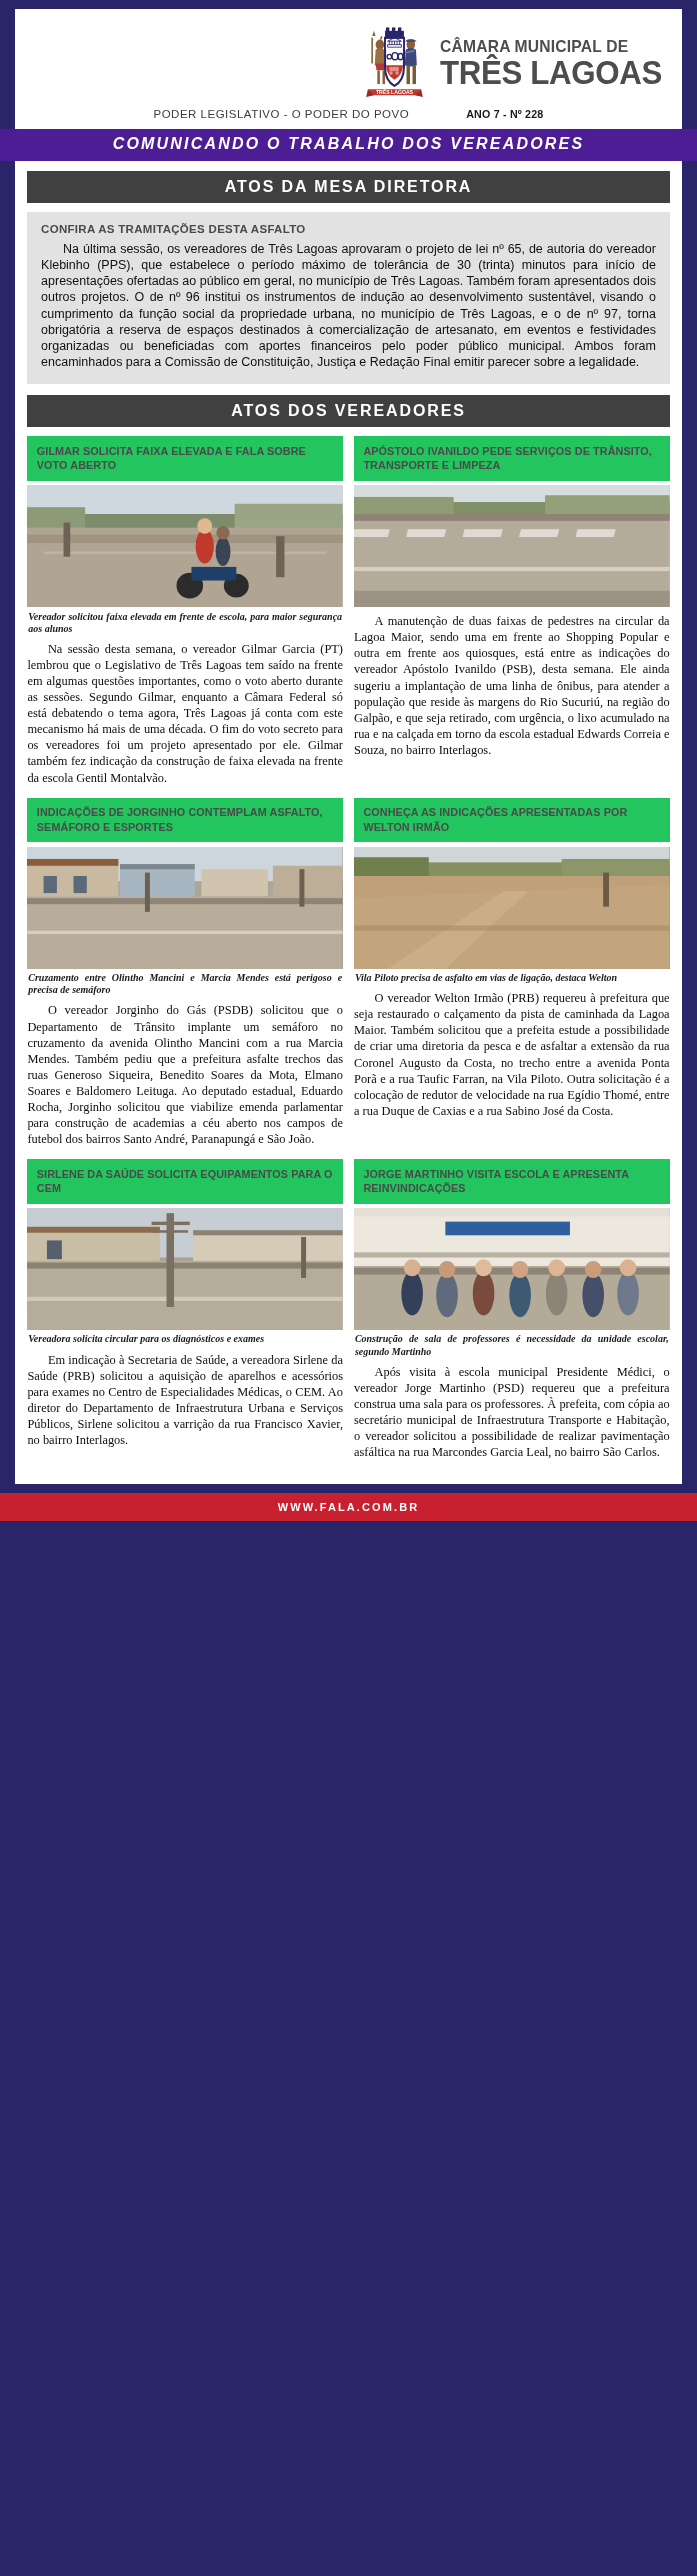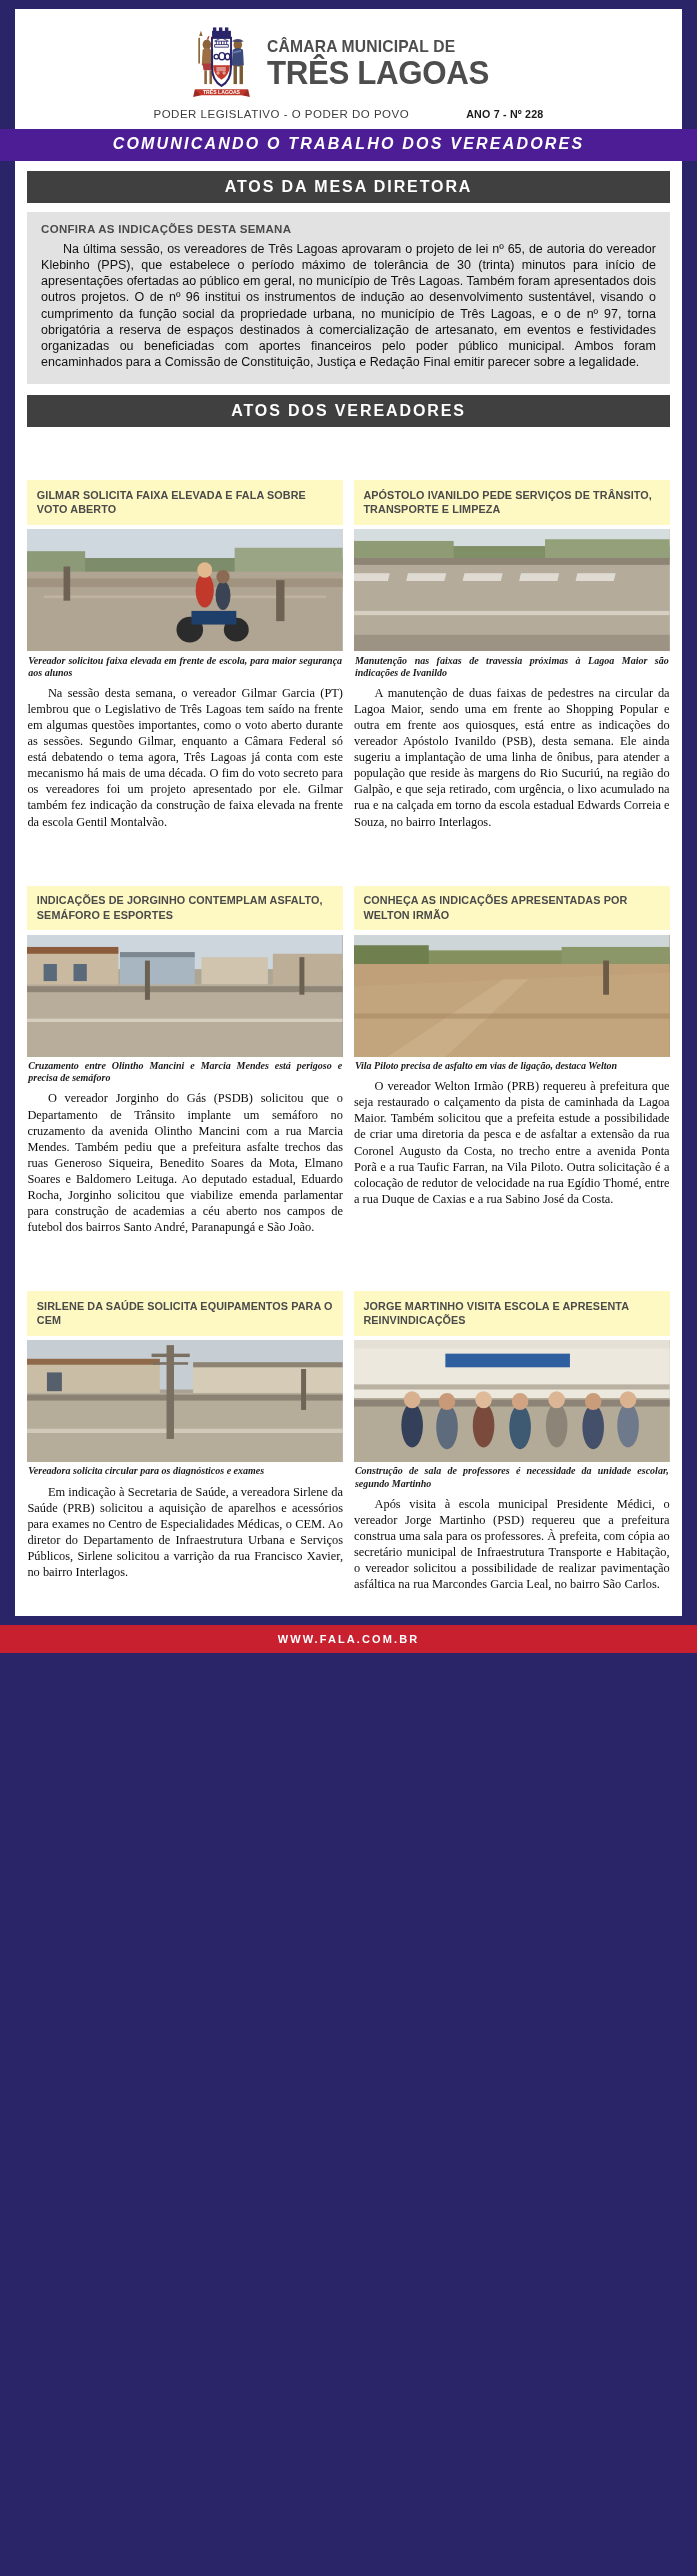--- a/index.html
+++ b/index.html
@@ -21,21 +21,21 @@
   }
 
   
   .masthead {
     background: #ffffff;
     padding: 12px 0 0 0;
   }
   .brand-row {
     display: flex;
     align-items: center;
-    justify-content: center;
+    justify-content: flex-end;
     gap: 12px;
     padding: 3.4px 0 1.7px 0;
   }
   .crest {
     width: 67px;
     height: 79px;
     position: relative;
     flex: 0 0 auto;
   }
   .crest svg { display: block; }
@@ -134,29 +134,28 @@
   
   .art-grid {
     display: grid;
     grid-template-columns: 1fr 1fr;
     column-gap: 11px;
     row-gap: 0;
   }
   .art-block { margin-bottom: 12px; }
 
   .art-head {
-    background: #fef9c3;
+    background: #22c55e;
     padding: 7.7px 9.4px 8.6px 9.4px;
     font-size: 10.8px;
     font-weight: 700;
     color: #4a4a4a;
     line-height: 1.32;
     letter-spacing: 0.1px;
     min-height: 41px;
-    margin-top: 44px;
   }
 
   .art-photo {
     width: 100%;
     height: 122px;
     margin-top: 4.3px;
     position: relative;
     overflow: hidden;
   }
   .art-photo svg { display: block; width: 100%; height: 100%; }
@@ -267,21 +266,21 @@
     </div>
   </div>
 
   <div class="red-bar">COMUNICANDO O TRABALHO DOS VEREADORES</div>
 
   <div class="card">
 
     <div class="section-bar">ATOS DA MESA DIRETORA</div>
 
     <div class="grey-block" style="margin-bottom:11px;">
-      <div class="kicker">CONFIRA AS INDICAÇÕES DESTA SEMANA</div>
+      <div class="kicker">CONFIRA AS TRAMITAÇÕES DESTA ASFALTO</div>
       <div class="serif-body">Na última sessão, os vereadores de Três Lagoas aprovaram o projeto de lei nº 65, de autoria do vereador Klebinho (PPS), que estabelece o período máximo de tolerância de 30 (trinta) minutos para início de apresentações ofertadas ao público em geral, no município de Três Lagoas. Também foram apresentados dois outros projetos. O de nº 96 institui os instrumentos de indução ao desenvolvimento sustentável, visando o cumprimento da função social da propriedade urbana, no município de Três Lagoas, e o de nº 97, torna obrigatória a reserva de espaços destinados à comercialização de artesanato, em eventos e festividades organizadas ou beneficiadas com aportes financeiros pelo poder público municipal. Ambos foram encaminhados para a Comissão de Constituição, Justiça e Redação Final emitir parecer sobre a legalidade.</div>
     </div>
 
     <div class="section-bar">ATOS DOS VEREADORES</div>
 
     <div class="art-grid">
 
       <div class="art-block">
         <div class="art-head">GILMAR SOLICITA FAIXA ELEVADA E FALA SOBRE VOTO ABERTO</div>
         <div class="art-photo">
@@ -326,21 +325,20 @@
               <rect x="10" y="52" width="46" height="9" transform="skewX(-14)"></rect>
               <rect x="78" y="52" width="46" height="9" transform="skewX(-14)"></rect>
               <rect x="146" y="52" width="46" height="9" transform="skewX(-14)"></rect>
               <rect x="214" y="52" width="46" height="9" transform="skewX(-14)"></rect>
               <rect x="282" y="52" width="46" height="9" transform="skewX(-14)"></rect>
             </g>
             <rect x="0" y="96" width="380" height="5" fill="#ded8cc" opacity=".8"></rect>
             <rect x="0" y="124" width="380" height="19" fill="#9d9384"></rect>
           </svg>
         </div>
-        <div class="art-caption">Manutenção nas faixas de travessia próximas à Lagoa Maior são indicações de Ivanildo</div>
         <div class="art-text">A manutenção de duas faixas de pedestres na circular da Lagoa Maior, sendo uma em frente ao Shopping Popular e outra em frente aos quiosques, está entre as indicações do vereador Apóstolo Ivanildo (PSB), desta semana. Ele ainda sugeriu a implantação de uma linha de ônibus, para atender a população que reside às margens do Rio Sucuriú, na região do Galpão, e que seja retirado, com urgência, o lixo acumulado na rua e na calçada em torno da escola estadual Edwards Correia e Souza, no bairro Interlagos.</div>
       </div>
 
       <div class="art-block">
         <div class="art-head">INDICAÇÕES DE JORGINHO CONTEMPLAM ASFALTO, SEMÁFORO E ESPORTES</div>
         <div class="art-photo">
           <svg viewBox="0 0 380 143" preserveAspectRatio="none">
             <rect width="380" height="143" fill="#b2a housing"></rect>
             <rect width="380" height="143" fill="#aea694"></rect>
             <rect width="380" height="40" fill="#cdd6dc"></rect>

